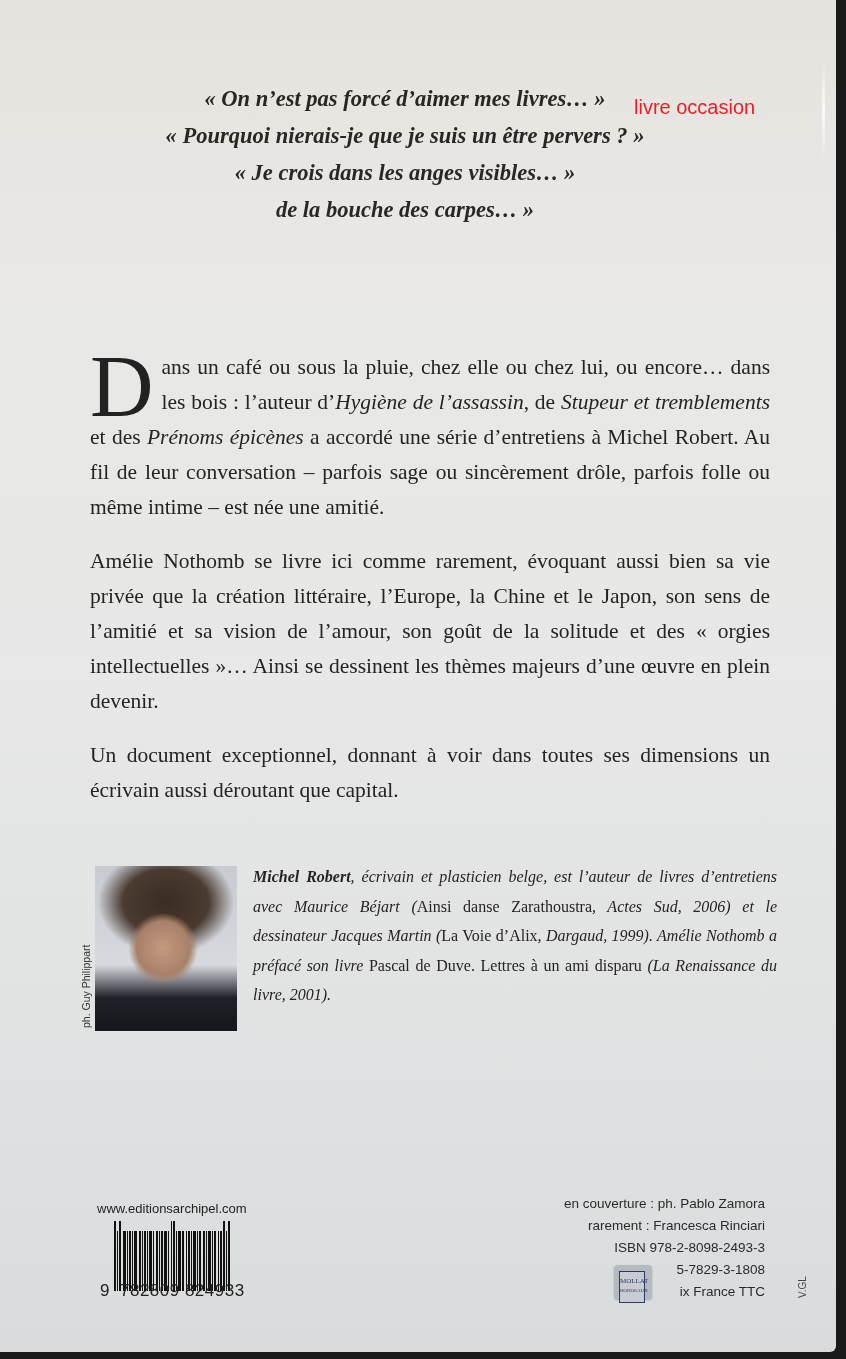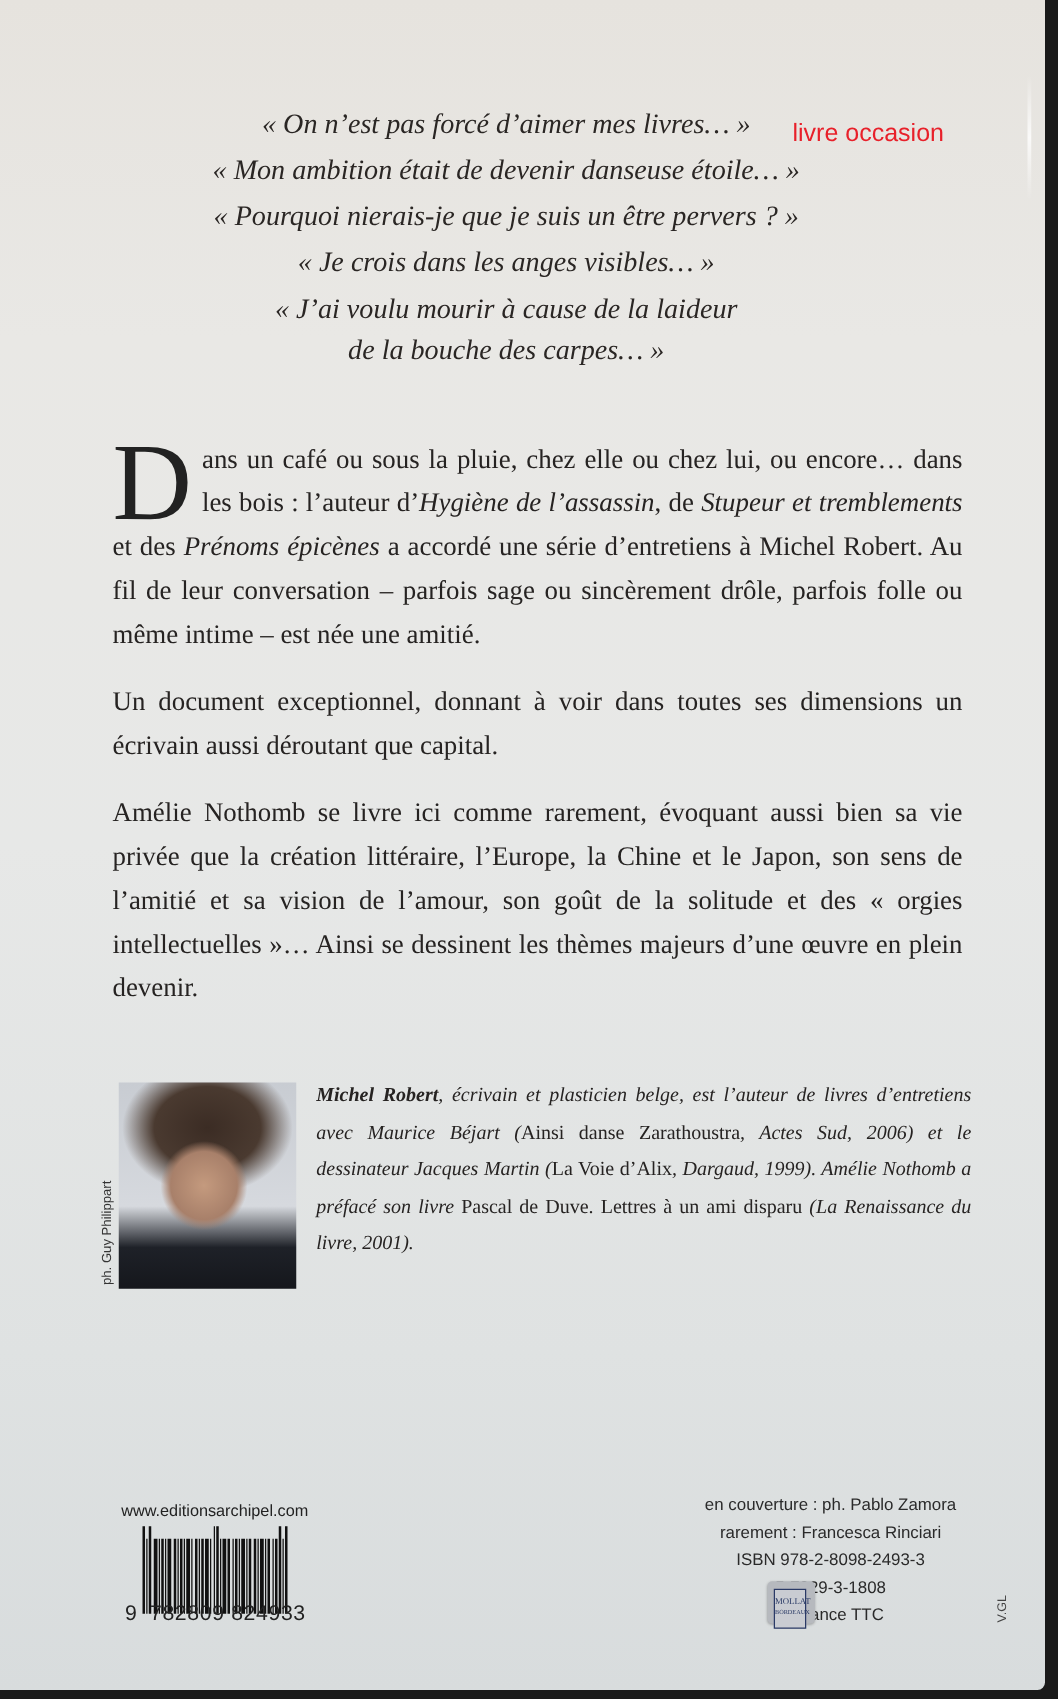--- a/index.html
+++ b/index.html
@@ -23,21 +23,21 @@
     .sticker-label {
       position: absolute; left: 634px; top: 96px;
       font-family: "Liberation Sans", sans-serif;
       font-size: 20px; color: #e8202a; text-align: right;
     }
     .quotes {
       position: absolute; left: 100px; top: 80px; width: 610px;
       text-align: center; font-style: italic;
       font-size: 22.5px; color: #2a2624;
     }
-    .quotes .q { height: 37px; line-height: 37px; white-space: nowrap; }
+    .quotes .q { height: 37px; line-height: 37px; white-space: nowrap; font-weight: bold; }
     .quotes .q.multi { height: auto; line-height: 29px; margin-top: 4px; }
     .body-text {
       position: absolute; left: 90px; top: 350px; width: 680px;
       font-size: 21.5px; line-height: 35px; color: #262322;
       text-align: justify;
     }
     .body-text p { margin: 0 0 19px 0; }
     .dropcap {
       float: left; font-size: 88px; line-height: 66px;
       margin: 4px 8px 0 0; padding: 0; color: #222;
@@ -76,21 +76,21 @@
     }
     .barcode span { display: block; background: #111; height: 60px; margin-right: 1.2px; }
     .barcode span.g { height: 70px; }
     .barcode-digits {
       position: absolute; left: 100px; top: 1281px;
       font-family: "Liberation Sans", sans-serif; font-size: 17px; color: #222;
       letter-spacing: 0.5px; background: transparent;
     }
     .barcode-digits .lead { margin-right: 10px; }
     .credits {
-      position: absolute; right: 71px; top: 1193px; text-align: center;
+      position: absolute; right: 71px; top: 1193px; text-align: right;
       font-family: "Liberation Sans", sans-serif; font-size: 13.5px; line-height: 22px; color: #2a2a2a;
     }
     .vgl {
       position: absolute; left: 797px; top: 1298px;
       transform: rotate(-90deg); transform-origin: left top;
       font-family: "Liberation Sans", sans-serif; font-size: 10px; color: #444;
     }
     .mollat {
       position: absolute; left: 614px; top: 1265px; width: 38px; height: 34px;
       background: #b6b9be; border-radius: 4px;
@@ -107,33 +107,31 @@
 </head>
 <body>
 
 <div class="cover">
   <div class="spine-shine"></div>
 
   <div class="sticker-label">livre occasion</div>
 
   <div class="quotes">
     <div class="q">« On n’est pas forcé d’aimer mes livres… »</div>
-    <div class="q">« Mon ambition était de devenir danseuse étoile… »</div>
     <div class="q">« Pourquoi nierais-je que je suis un être pervers ? »</div>
     <div class="q">« Je crois dans les anges visibles… »</div>
-    <div class="q multi">« J’ai voulu mourir à cause de la laideur</div>
     <div class="q multi">de la bouche des carpes… »</div>
   </div>
 
   <div class="body-text">
     <p>
       <span class="dropcap">D</span><span>ans un café ou sous la pluie, chez elle ou chez lui, ou encore… dans les bois : l’auteur d’</span><i>Hygiène de l’assassin</i><span>, de </span><i>Stupeur et tremblements</i><span> et des </span><i>Prénoms épicènes</i><span> a accordé une série d’entretiens à Michel Robert. Au fil de leur conversation – parfois sage ou sincèrement drôle, parfois folle ou même intime – est née une amitié.</span>
     </p>
+    <p>Amélie Nothomb se livre ici comme rarement, évoquant aussi bien sa vie privée que la création littéraire, l’Europe, la Chine et le Japon, son sens de l’amitié et sa vision de l’amour, son goût de la solitude et des « orgies intellectuelles »… Ainsi se dessinent les thèmes majeurs d’une œuvre en plein devenir.</p>
     <p>Un document exceptionnel, donnant à voir dans toutes ses dimensions un écrivain aussi déroutant que capital.</p>
-    <p>Amélie Nothomb se livre ici comme rarement, évoquant aussi bien sa vie privée que la création littéraire, l’Europe, la Chine et le Japon, son sens de l’amitié et sa vision de l’amour, son goût de la solitude et des « orgies intellectuelles »… Ainsi se dessinent les thèmes majeurs d’une œuvre en plein devenir.</p>
   </div>
 
   <div class="author-block">
     <div class="photo-wrap">
       <div class="photo"></div>
     </div>
     <div class="photo-credit" style="left:-12px; top:166px;">ph. Guy Philippart</div>
     <div class="bio"><i><b>Michel Robert</b><span>, écrivain et plasticien belge, est l’auteur de livres d’entretiens avec Maurice Béjart (</span></i><span>Ainsi danse Zarathoustra</span><i>, Actes Sud, 2006) et le dessinateur Jacques Martin (</i><span>La Voie d’Alix</span><i>, Dargaud, 1999). Amélie Nothomb a préfacé son livre </i><span>Pascal de Duve. Lettres à un ami disparu</span><i> (La Renaissance du livre, 2001).</i></div>
   </div>
 

